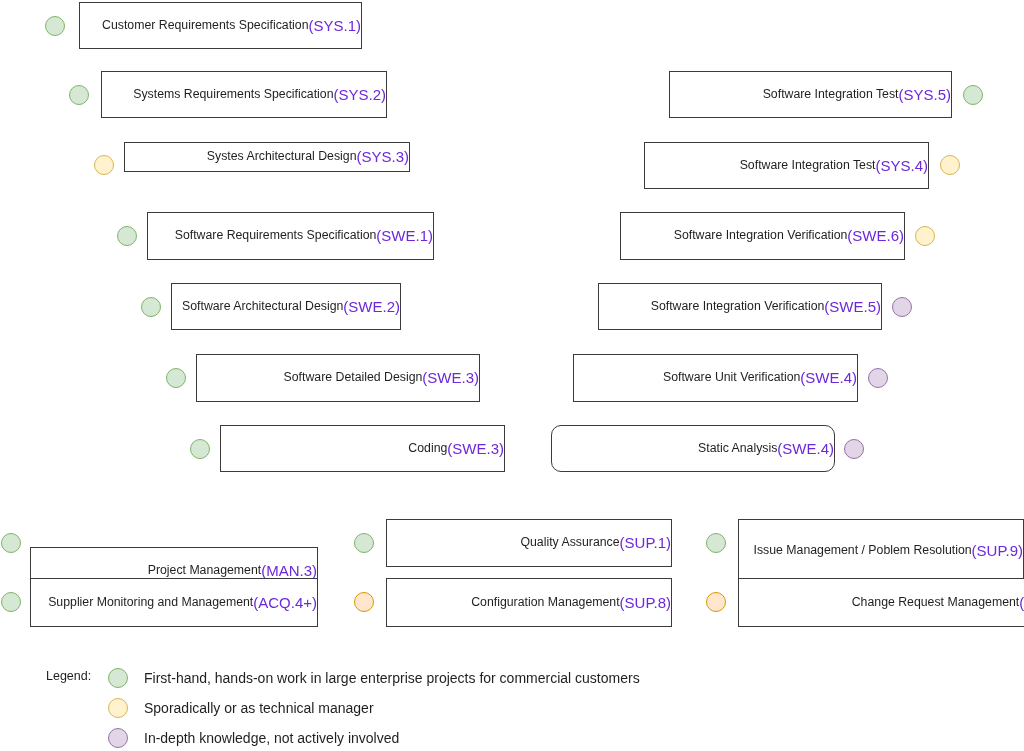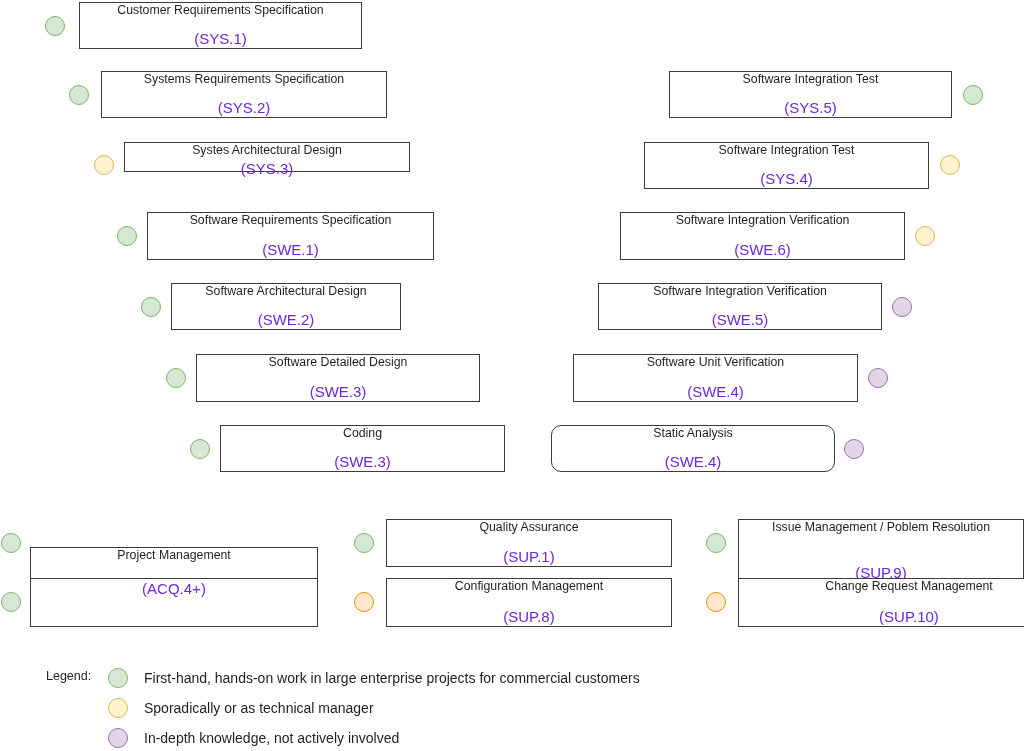--- a/index.html
+++ b/index.html
@@ -25,23 +25,23 @@
     height: 751px;
   }
 
   
   .proc-box {
     position: absolute;
     box-sizing: border-box;
     background: #ffffff;
     border: 1.4px solid #3b3b3b;
     display: flex;
-    flex-direction: column;
+    flex-direction: row;
     align-items: center;
-    justify-content: space-between;
+    justify-content: flex-end;
     line-height: 1.28;
   }
   .proc-title {
     font-size: 12.3px;
     color: #1f1f1f;
     white-space: nowrap;
   }
   .proc-code {
     font-size: 15px;
     color: #6d28d9;
@@ -185,20 +185,21 @@
         <div class="proc-title">Quality Assurance</div>
         <div class="proc-code">(SUP.1)</div>
       </div>
       <div class="dot dot-green" style="left: 354px; top: 533px;"></div>
       <div class="proc-box" style="left: 738px; top: 519px; width: 286px; height: 64px;">
         <div class="proc-title">Issue Management / Poblem Resolution</div>
         <div class="proc-code">(SUP.9)</div>
       </div>
       <div class="dot dot-green" style="left: 706px; top: 533px;"></div>
       <div class="proc-box" style="left: 30px; top: 578px; width: 288px; height: 49px;">
+        <div class="proc-title">Supplier Monitoring and Management</div>
         <div class="proc-code">(ACQ.4+)</div>
       </div>
       <div class="dot dot-green" style="left: 1px; top: 592px;"></div>
       <div class="proc-box" style="left: 386px; top: 578px; width: 286px; height: 49px;">
         <div class="proc-title">Configuration Management</div>
         <div class="proc-code">(SUP.8)</div>
       </div>
       <div class="dot dot-orange" style="left: 354px; top: 592px;"></div>
       <div class="proc-box" style="left: 738px; top: 578px; width: 342px; height: 49px;">
         <div class="proc-title">Change Request Management</div>

